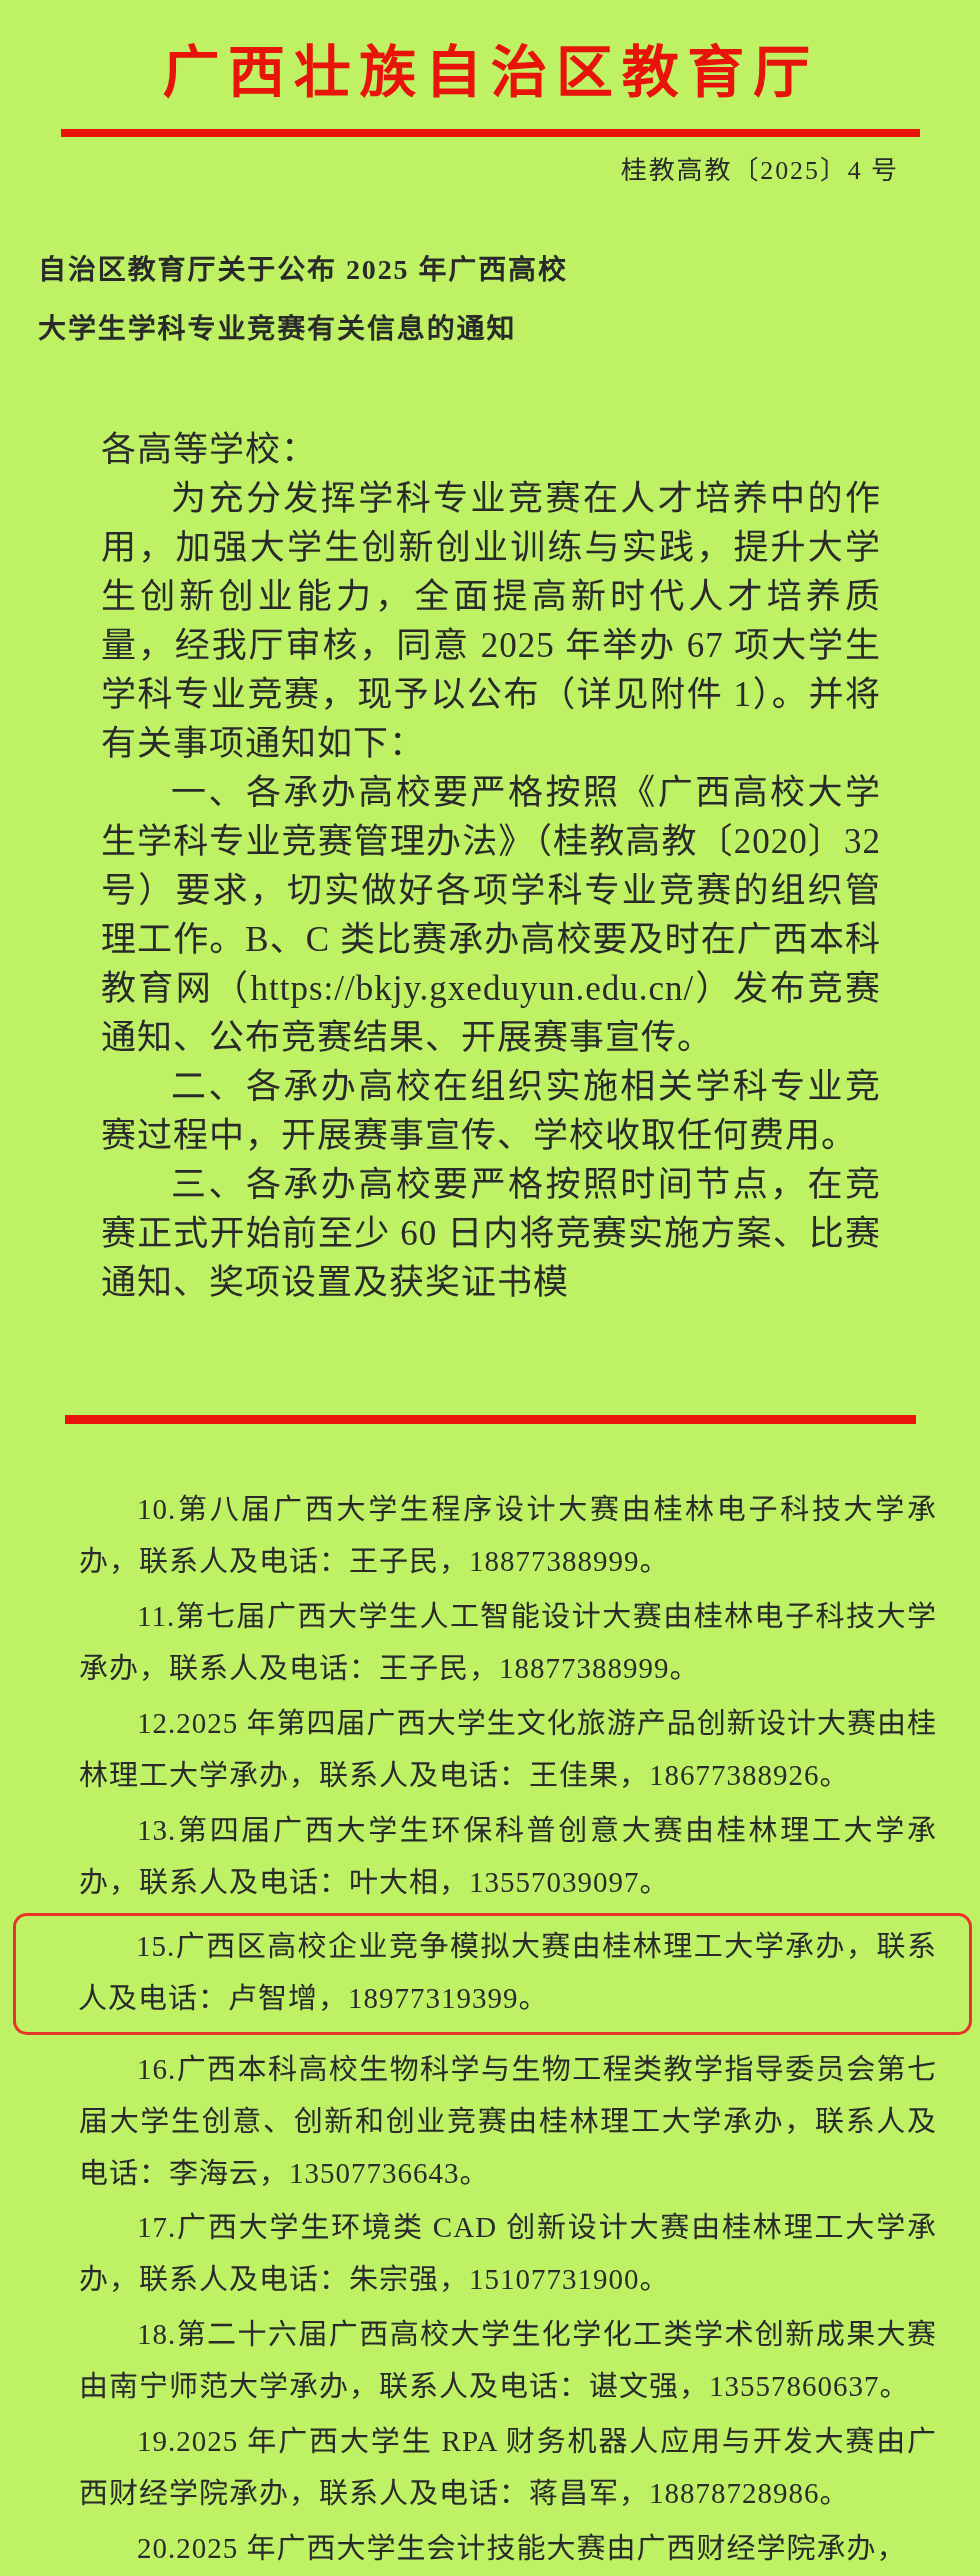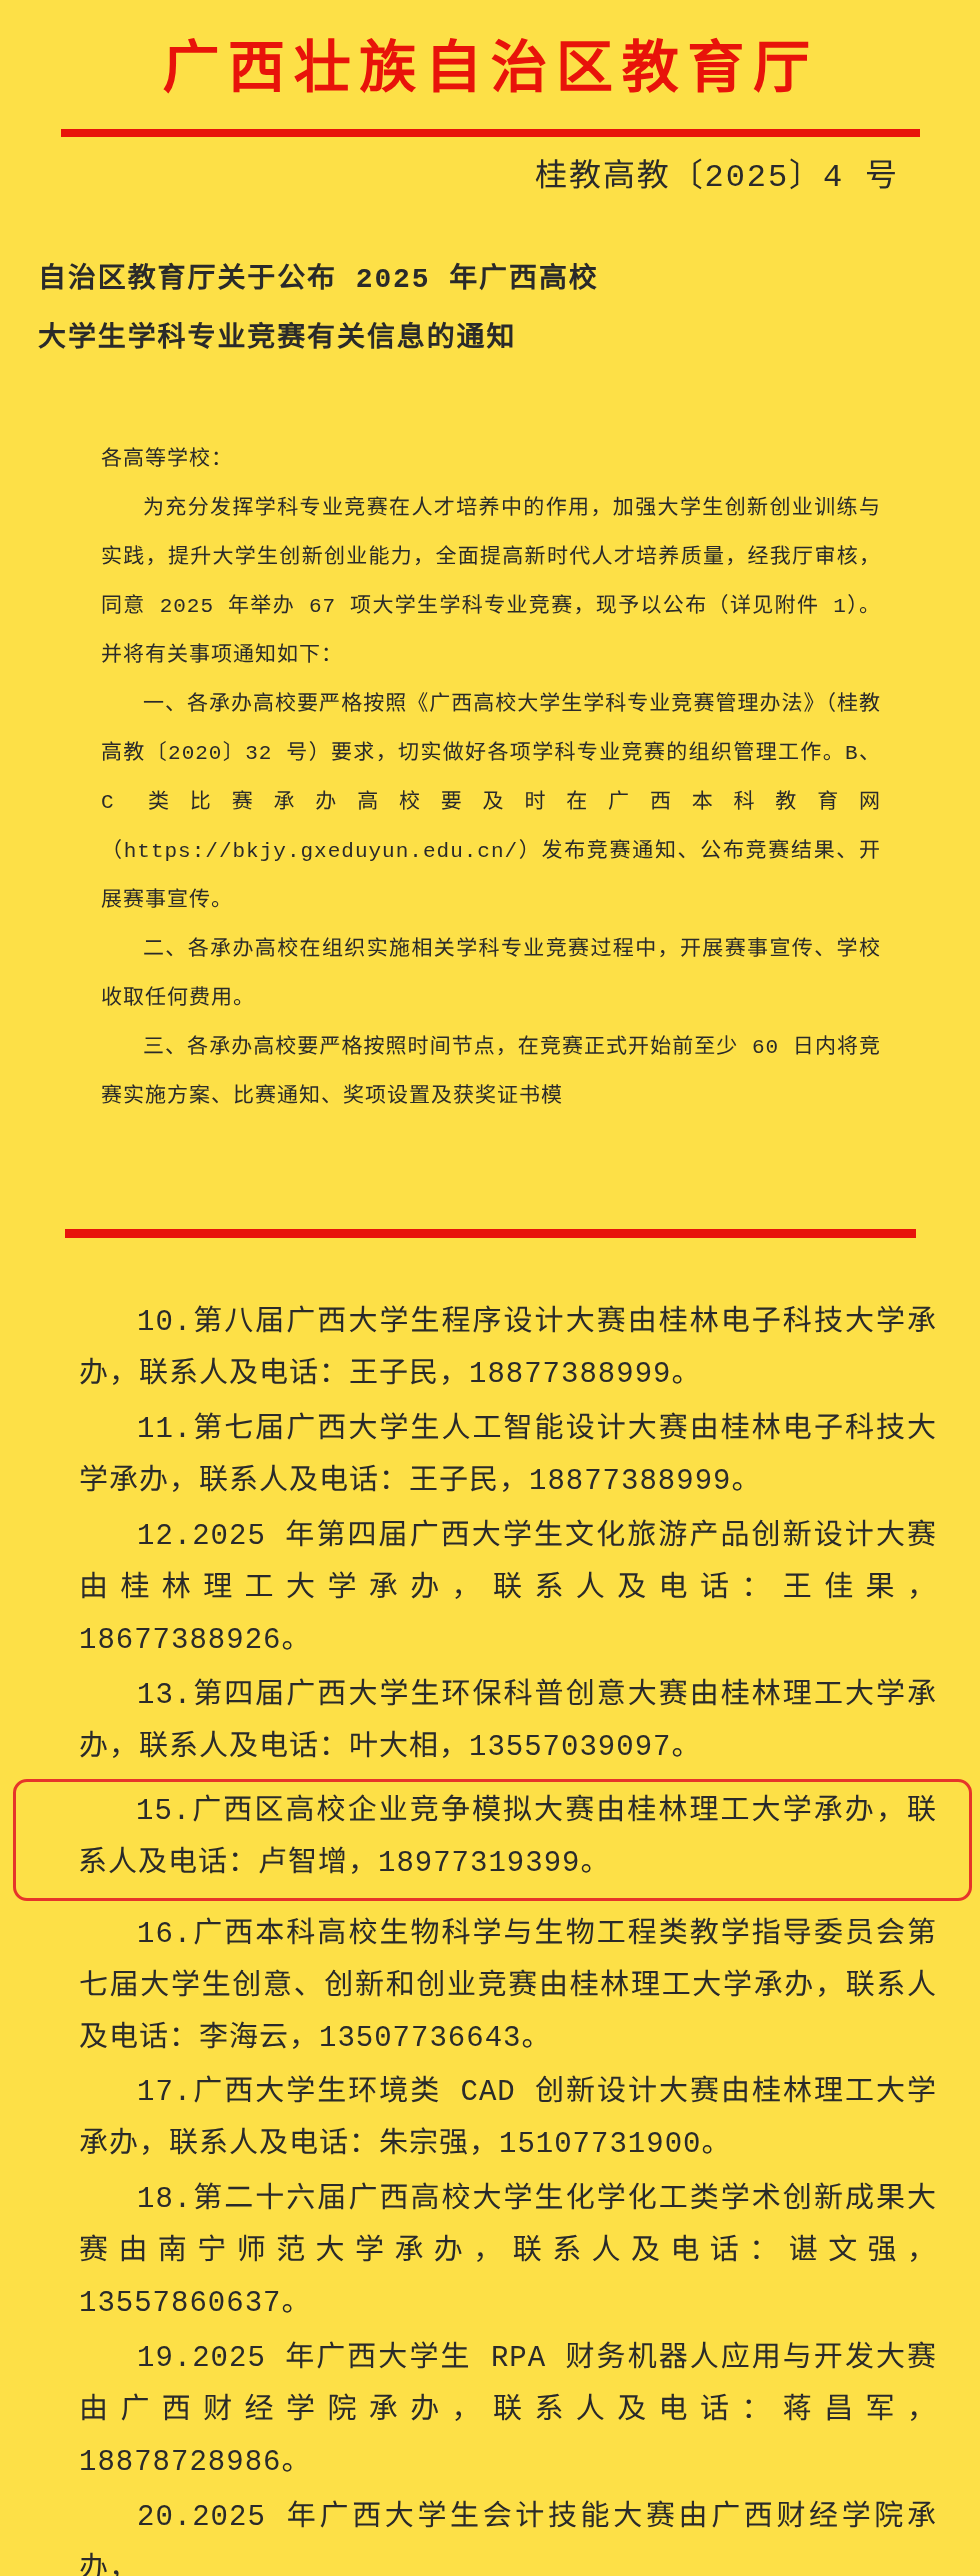--- a/index.html
+++ b/index.html
@@ -7,23 +7,23 @@
     --highlight-red:#e6352a;
     --text-black:#2a2a2a;
   }
   *{box-sizing:border-box;}
   html,body{margin:0;padding:0;background:#ffffff;}
   .page{
     position:relative;
     width:981px;
     height:2576px;
     margin:0 auto;
-    background:#fde047;
+    background:#bef264;
     overflow:hidden;
-    font-family:Liberation Mono, monospace;
+    font-family:Liberation Serif, serif;
     color:var(--text-black);
   }
   
   .agency{
     margin:40px 29px 0;
     text-align:center;
     color:var(--accent-red);
     font-size:57px;
     font-weight:bold;
     line-height:1.15;
@@ -33,35 +33,35 @@
   .red-rule{
     margin:23px 61px 0;
     height:2.9px;                       
     border-top:6.7px solid var(--accent-red);
     border-bottom:2.9px solid var(--accent-red);
   }
   .doc-number{
     margin:12.5px 61px 0;
     padding-right:21px;
     text-align:right;
-    font-size:32px;
+    font-size:26px;
     letter-spacing:1.9px;
   }
   
   .title{
     margin:54px 38px 0;
     font-size:28px;
     font-weight:bold;
     line-height:59px;
     letter-spacing:1.9px;
   }
   
   .body-text{
     margin:67px 100px 0 101px;
-    font-size:21px;
+    font-size:35px;
     line-height:49px;
     letter-spacing:1px;
     text-align:justify;
   }
   .body-text p{margin:0;}
   .indent{text-indent:2em;}
   
   .page-divider{
     margin:108px 65px 0;
     height:2.9px;

